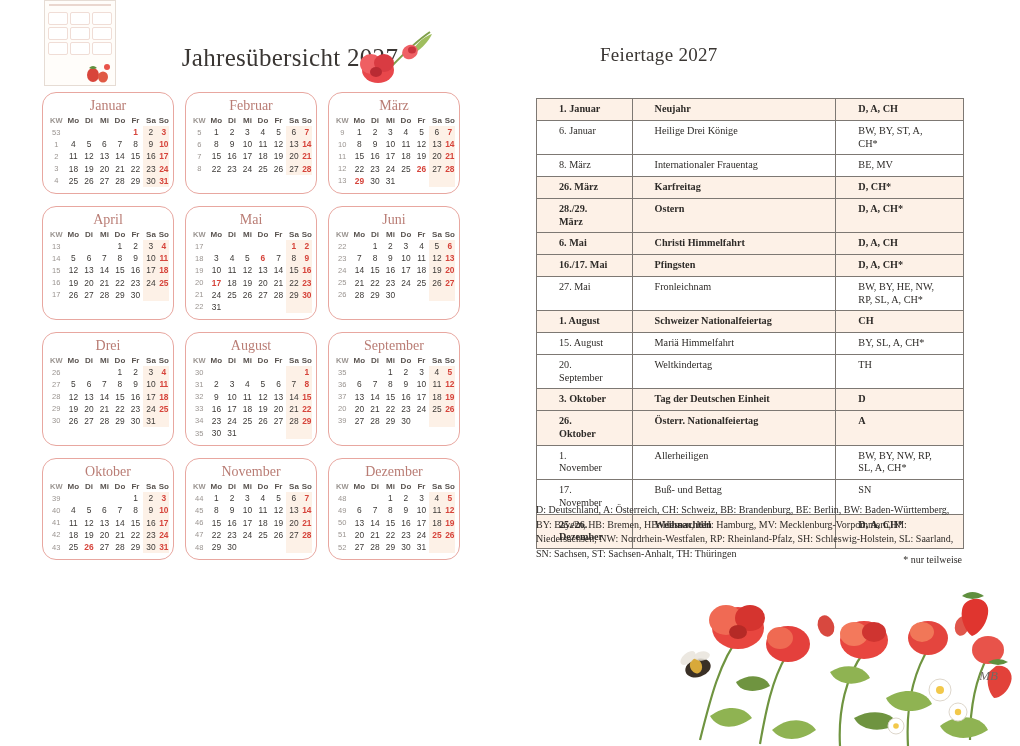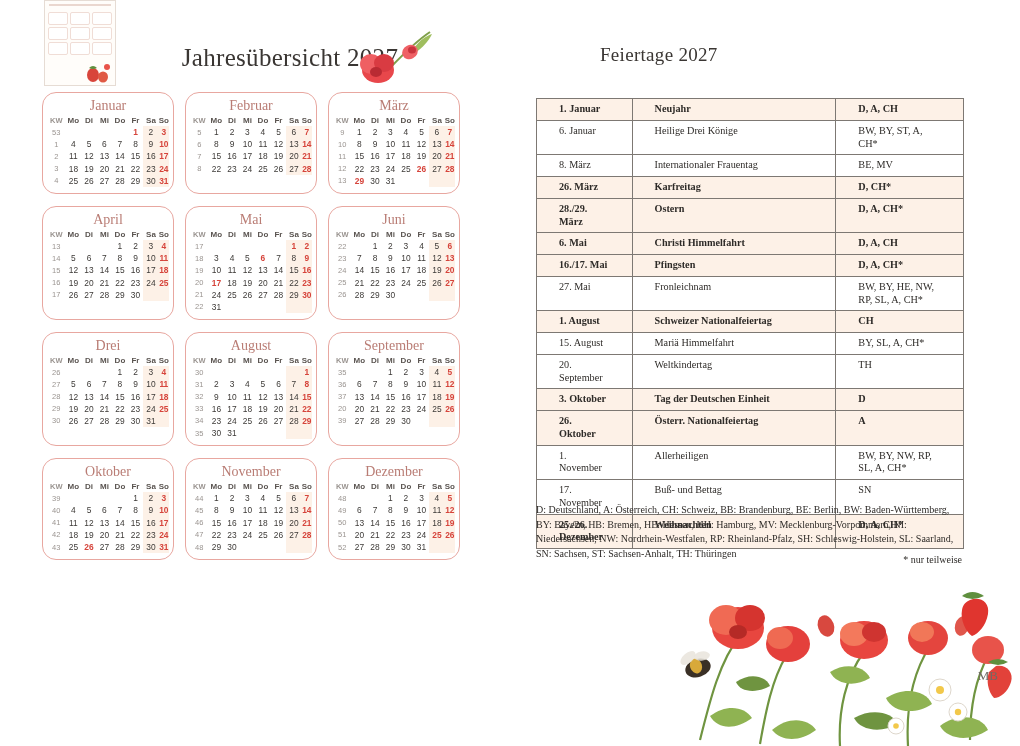--- a/index.html
+++ b/index.html
@@ -83,21 +83,21 @@
   table.h tr.hl td { background: #fdf1e7; font-weight: bold; }
   .note-star { text-align: right; font-family: "Liberation Serif", serif; font-size: 10px; color: #2e2b28; margin-top: 5px; padding-right: 2px; }
   .legend {
     position: absolute; left: 536px; top: 503px; width: 420px;
     font-family: "Liberation Serif", serif; font-size: 10px; color: #2e2b28; line-height: 1.45;
   }
 
   
   .poppy-top { position: absolute; left: 352px; top: 26px; width: 96px; height: 64px; }
   .art-bottom { position: absolute; left: 640px; top: 540px; width: 380px; height: 206px; }
-  .mb-mark { position: absolute; right: 22px; bottom: 62px; font-family: "Liberation Serif", serif; font-size: 13px; color: #6f6a64; }
+  .mb-mark { position: absolute; right: 22px; bottom: 62px; font-family: "Liberation Serif", serif; font-size: 13px; color: #6f6a64; font-style: italic; }
 </style>
 </head>
 <body>
 
 <div class="page">
 
   <div class="thumb">
     <div class="tline"></div>
     <div class="tgrid">
       <div class="tcell"></div>

